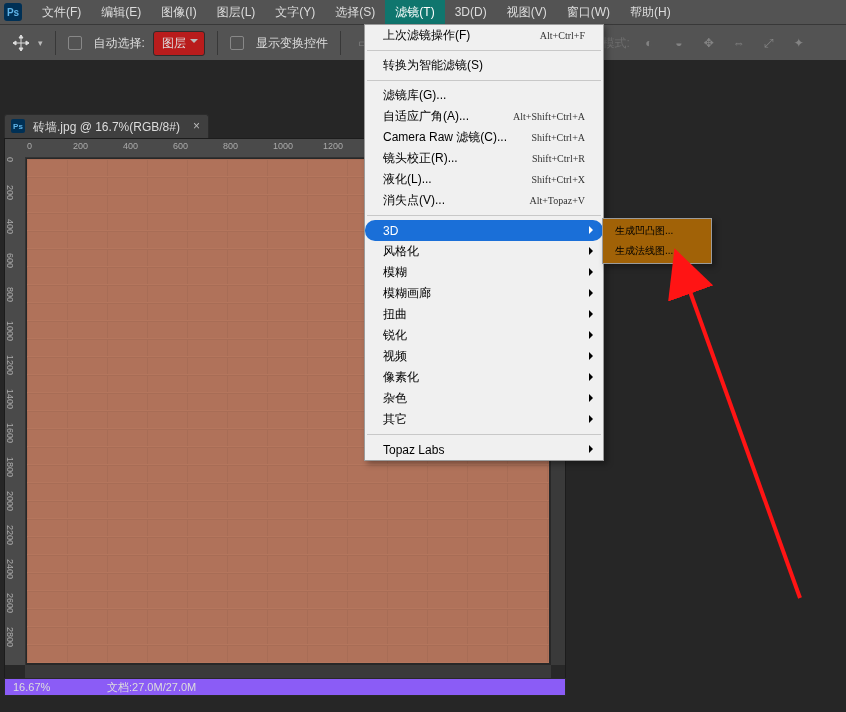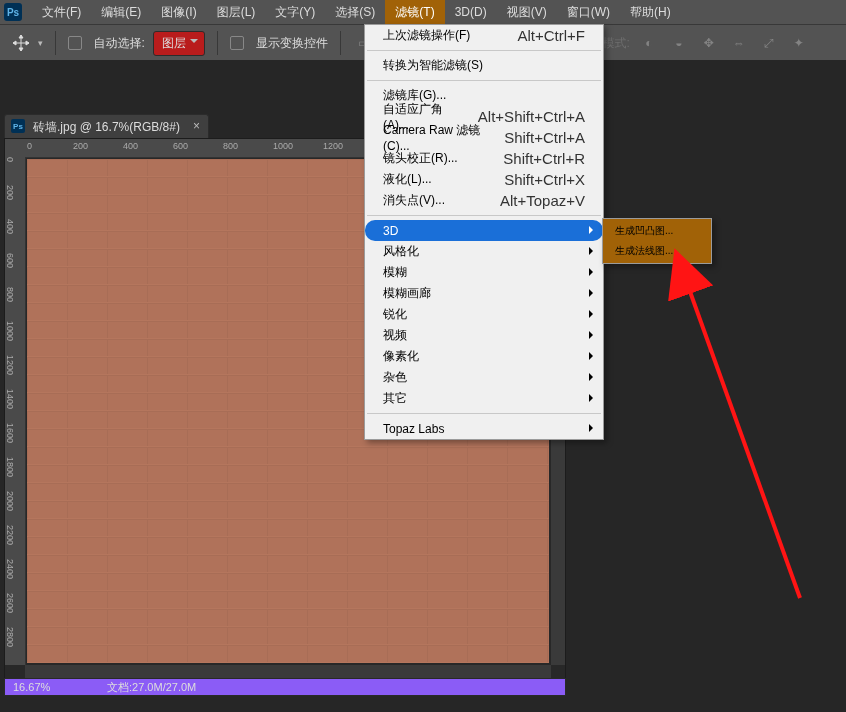--- a/index.html
+++ b/index.html
@@ -1,20 +1,20 @@
 <!DOCTYPE html>
 <html><head>
 <meta charset="utf-8">
 <style>
   html,body{margin:0;padding:0;width:846px;height:712px;background:#535353;font-family:"Microsoft YaHei","Segoe UI",Arial,sans-serif;font-size:12px;color:#ddd;overflow:hidden;position:relative;}
   
   .menubar{height:24px;background:#535353;display:flex;align-items:center;padding-left:4px;}
   .ps-logo{width:18px;height:18px;background:#003055;border-radius:3px;display:flex;align-items:center;justify-content:center;font-size:10px;font-weight:bold;color:#5fb4e8;margin-right:10px;}
   .menu-item{padding:4px 10px;cursor:default;}
-  .menu-item.open{background:#a16207;color:#fff;}
+  .menu-item.open{background:#0f766e;color:#fff;}
   
   .optbar{height:36px;background:#535353;border-top:1px solid #383838;border-bottom:1px solid #2b2b2b;display:flex;align-items:center;padding:0 12px;gap:8px;}
   .sep{width:1px;height:24px;background:#383838;margin:0 4px;}
   .checkbox{width:12px;height:12px;border:1px solid #888;border-radius:2px;display:inline-block;vertical-align:middle;margin-right:4px;}
   .select{background:#b91c1c;border:1px solid #2c2c2c;border-radius:3px;padding:3px 18px 3px 8px;position:relative;font-size:12px;}
   .select:after{content:"";position:absolute;right:6px;top:7px;border:4px solid transparent;border-top-color:#bbb;}
   .move-icon svg{display:block;}
   .dim{color:#6d6d6d;}
   .toolbtn{width:22px;height:22px;display:flex;align-items:center;justify-content:center;opacity:.35;}
   
@@ -42,21 +42,21 @@
     opacity:.55;}
   
   .statusbar{position:absolute;left:4px;bottom:16px;right:280px;height:16px;background:#8b5cf6;border:1px solid #292929;font-size:11px;color:#ddd;display:flex;align-items:center;}
   .statusbar .zoom{width:70px;padding-left:8px;}
   .statusbar .doc{padding-left:24px;}
   
   .dropdown{position:absolute;top:24px;width:238px;background:#f0f0f0;color:#000;border:1px solid #9b9b9b;box-shadow:3px 3px 6px rgba(0,0,0,.35);font-size:12px;}
   .dd-main{left:364px;}
   .dd-row{height:21px;display:flex;align-items:center;padding:0 18px 0 18px;position:relative;cursor:default;gap:20px;}
   .dd-row .lab{flex:1;}
-  .dd-row .sc{color:#333;font-size:15px;}
+  .dd-row .sc{color:#333;font-size:10px;font-family:Liberation Serif, serif;}
   .dd-row.sel{background:#1a6fd8;color:#fff;border-radius:10px;}
   .dd-row .arr{position:absolute;right:6px;top:6px;border:4px solid transparent;border-left-color:#000;}
   .dd-row.sel .arr{border-left-color:#fff;}
   .dd-sep{height:1px;background:#c8c8c8;margin:4px 2px;}
   .dd-sub{position:absolute;left:602px;top:218px;width:108px;background:#a16207;border:1px solid #9b9b9b;box-shadow:3px 3px 6px rgba(0,0,0,.35);color:#000;font-size:10px;padding:2px 0;}
   .dd-sub .dd-row{height:20px;padding:0 12px;}
   
   .arrow-svg{position:absolute;left:0;top:0;pointer-events:none;}
 </style>
 </head>
@@ -207,20 +207,24 @@
     </div>
   <div class="dd-row">
       <span class="lab">模糊</span>
       <span class="arr"></span>
     </div>
   <div class="dd-row">
       <span class="lab">模糊画廊</span>
       <span class="arr"></span>
     </div>
   <div class="dd-row">
+      <span class="lab">扭曲</span>
+      <span class="arr"></span>
+    </div>
+  <div class="dd-row">
       <span class="lab">锐化</span>
       <span class="arr"></span>
     </div>
   <div class="dd-row">
       <span class="lab">视频</span>
       <span class="arr"></span>
     </div>
   <div class="dd-row">
       <span class="lab">像素化</span>
       <span class="arr"></span>

